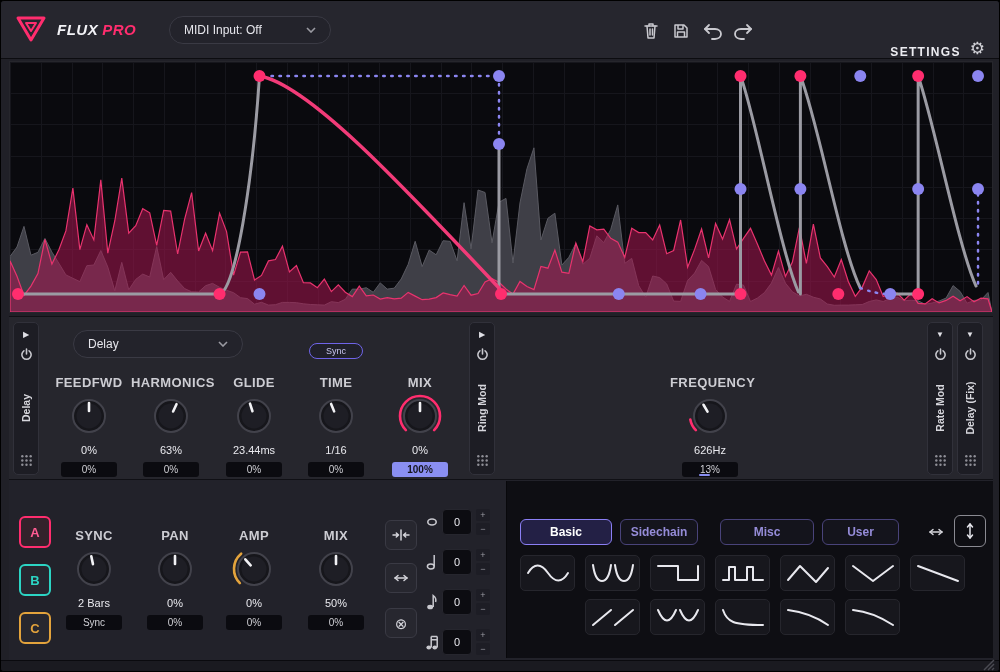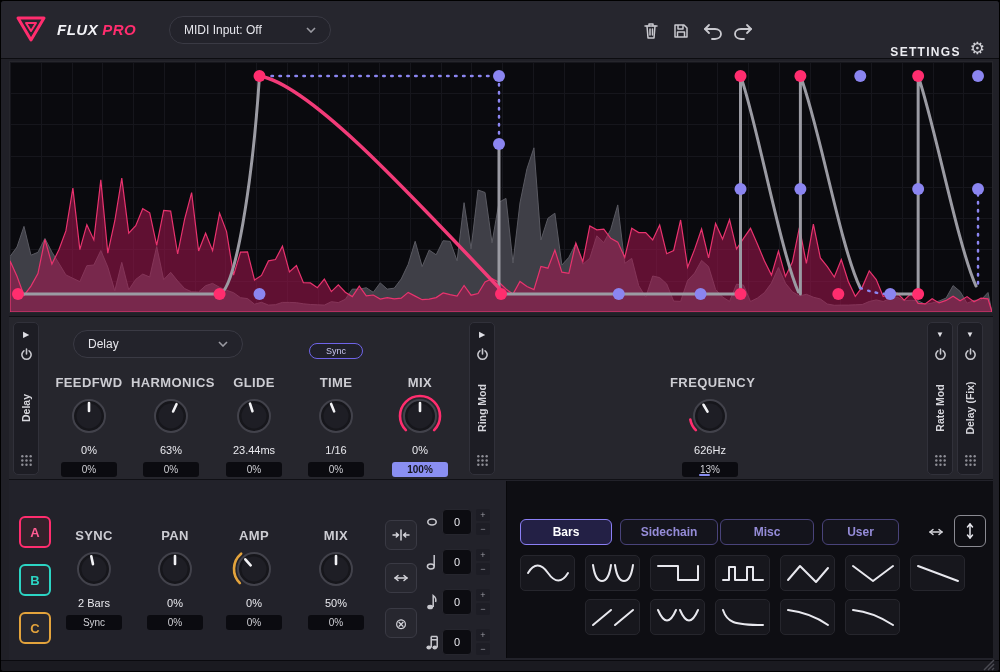--- a/index.html
+++ b/index.html
@@ -505,23 +505,23 @@
             <span>+</span>
           </button>
           <button class="pm">
             <span>−</span>
           </button>
         </div>
     </div>
 
     <div class="shapes">
       <div class="tab tab--active" style="left:13px;width:92px">
-          <span>Bars</span>
-        </div>
-      <div class="tab" style="left:113px;width:98px">
+          <span>Basic</span>
+        </div>
+      <div class="tab" style="left:113px;width:78px">
           <span>Sidechain</span>
         </div>
       <div class="tab" style="left:213px;width:94px">
           <span>Misc</span>
         </div>
       <div class="tab" style="left:315px;width:77px">
           <span>User</span>
         </div>
       <button class="spread-btn">
         <svg viewBox="0 0 18 10" width="18" height="10">

